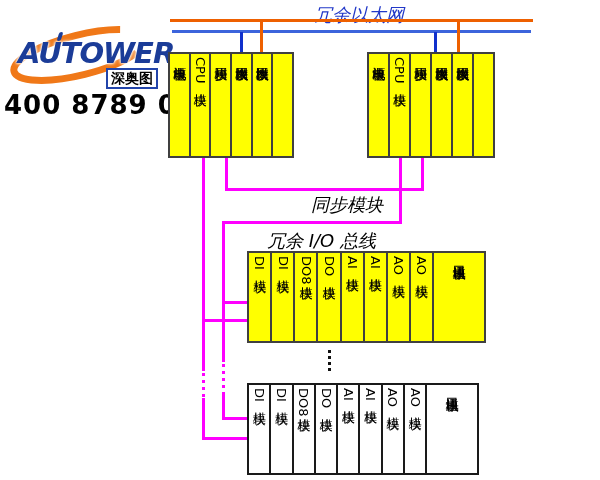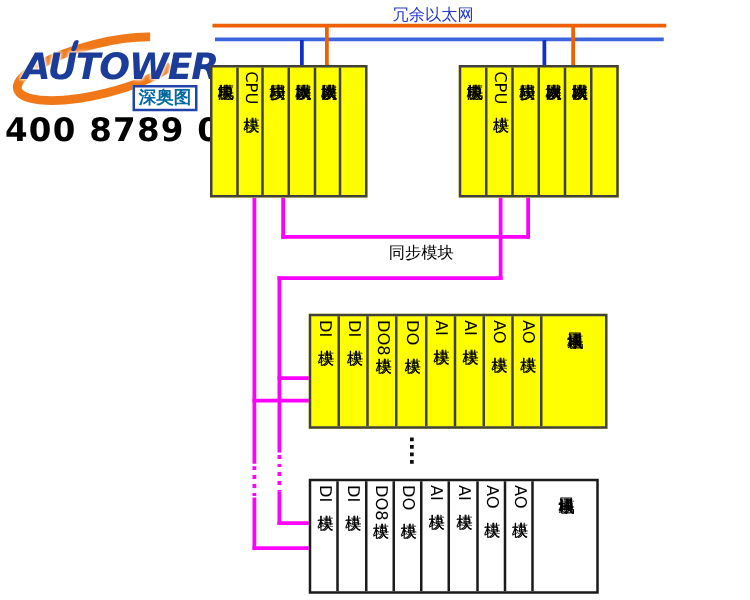--- a/index.html
+++ b/index.html
@@ -7,27 +7,27 @@
           font-family:"DejaVu Sans","Liberation Sans",sans-serif;}
 
   
   .logo-wrap{position:absolute;left:6px;top:20px;width:158px;height:76px;}
   .swoosh{position:absolute;left:0;top:2px;}
   .logo-text{position:absolute;left:12px;top:16px;font-size:29px;font-weight:bold;
              font-style:italic;letter-spacing:-1px;color:#1B3C98;
              text-shadow:0 0 2px #fff,0 0 3px #fff,0 0 4px #fff;}
   .logo-accent{position:absolute;left:52px;top:12px;width:4px;height:9px;background:#1B3C98;
                transform:skewX(-18deg);border-radius:2px;}
-  .logo-sub{position:absolute;right:6px;top:48px;border:2px solid #2244AA;color:#0369a1;
+  .logo-sub{position:absolute;right:6px;top:48px;border:2px solid #2244AA;color:#000000;
             font-weight:bold;font-size:14px;line-height:1.1;padding:1px 3px;background:#fff;}
   .phone{position:absolute;left:4px;top:90px;font-size:26px;font-weight:600;color:#000;
          letter-spacing:1px;white-space:nowrap;}
 
   
-  .lbl{position:absolute;font-size:13px;color:#000;white-space:nowrap;}
+  .lbl{position:absolute;font-size:18px;color:#000;white-space:nowrap;font-style:italic;}
   .lbl-eth{color:#2238C8;}
 
   
   .hline,.vline{position:absolute;}
   .eth-a{background:#EE6000;}
   .eth-b{background:#3C64DC;}
   .eth-bdrop{background:#1030CC;}
   .mag{background:#FF00FF;}
   .mag-dash{background:repeating-linear-gradient(to bottom,#FF00FF 0 3px,transparent 3px 7px);}
 
@@ -82,20 +82,21 @@
 
   <div class="vline mag" style="left:399px;top:158px;width:3px;height:66px;"></div>
   <div class="hline mag" style="left:222px;top:221px;width:180px;height:3px;"></div>
   <div class="vline mag" style="left:222px;top:221px;width:3px;height:141px;"></div>
   <div class="vline mag-dash" style="left:222px;top:364px;width:3px;height:29px;"></div>
   <div class="vline mag" style="left:222px;top:393px;width:3px;height:27px;"></div>
   <div class="hline mag" style="left:222px;top:301px;width:28px;height:3px;"></div>
   <div class="hline mag" style="left:222px;top:417px;width:28px;height:3px;"></div>
 
   <div class="lbl" style="left:311px;top:193px;">同步模块</div>
+  <div class="lbl" style="left:267px;top:229px;">冗余 I/O 总线</div>
 
   <div class="rack yellow" style="left:168px;top:52px;width:126px;height:106px;">
     <div class="slot">
         <span class="vlabel">电源模块</span>
       </div>
     <div class="slot">
         <span class="vlabel">CPU模块</span>
       </div>
     <div class="slot">
         <span class="vlabel">同步模块</span>

